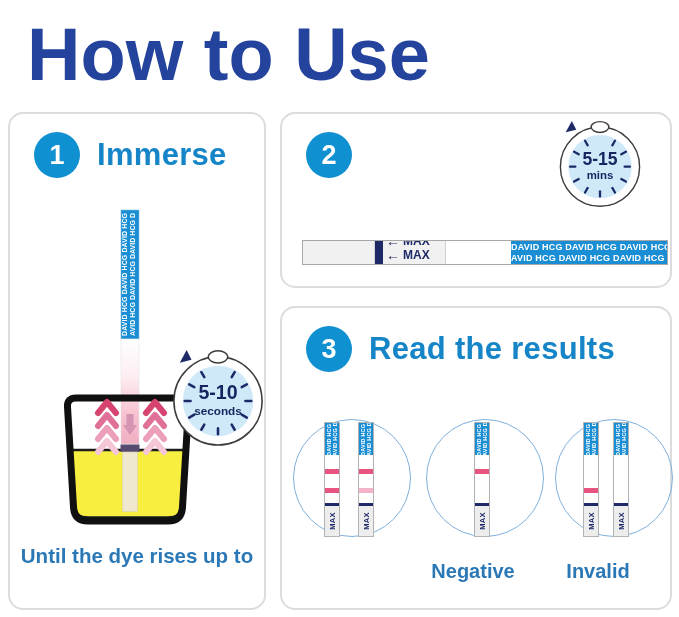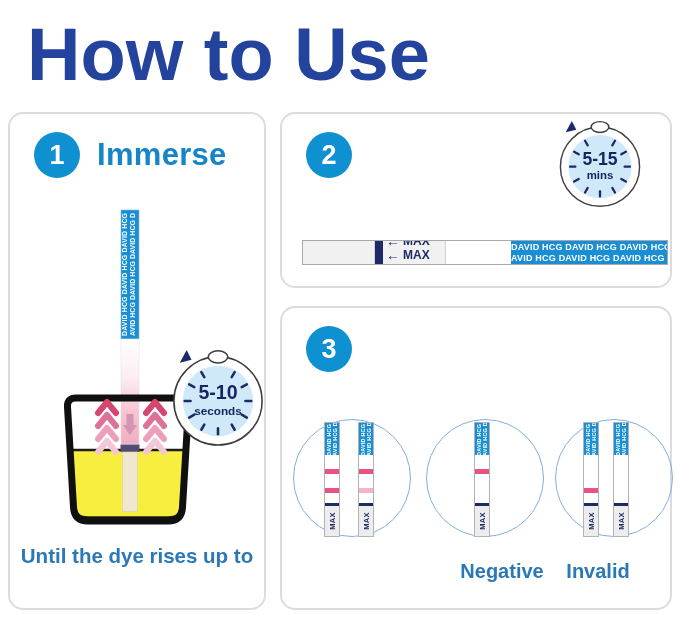--- a/index.html
+++ b/index.html
@@ -213,20 +213,21 @@
       <div>AVID HCG DAVID HCG DAVID HCG D</div>
     </div>
   </div>
 </section>
 
 <section class="panel panel-read">
   <div class="step-header">
     <div class="step-badge">
       <span>3</span>
     </div>
+    <div class="step-label">Read the results</div>
   </div>
 
   <div class="result-group" style="left:11px">
     <div class="result-circle"></div>
   <div class="result-strip" style="left: 31px;">
         <div class="strip-cap">
           <div class="cap-txt">
             <div>DAVID HCG DAVID HCG DAVID HCG</div>
             <div>AVID HCG DAVID HCG DAVID HCG D</div>
           </div>
@@ -286,15 +287,15 @@
             <div>DAVID HCG DAVID HCG DAVID HCG</div>
             <div>AVID HCG DAVID HCG DAVID HCG D</div>
           </div>
         </div>
         <div class="strip-foot">
           <div class="foot-txt">MAX</div>
         </div>
       </div>
     </div>
 
-  <span class="result-label" style="left:220px">Negative</span>
+  <span class="result-label" style="left:191px">Negative</span>
   <span class="result-label" style="left:316px">Invalid</span>
 </section>
 
 </body></html>

